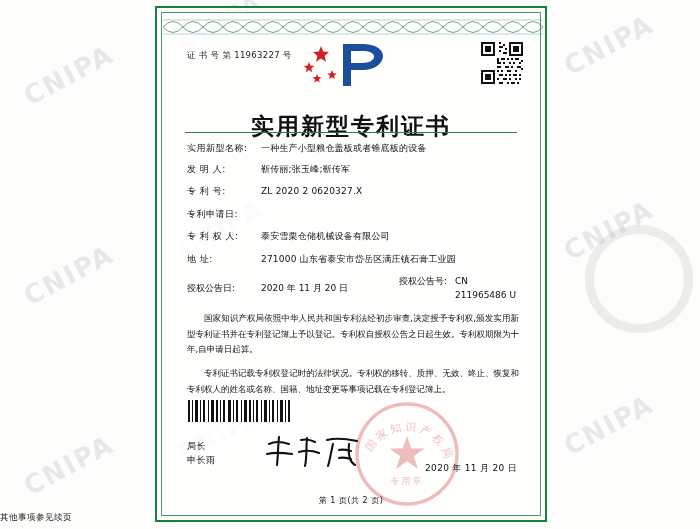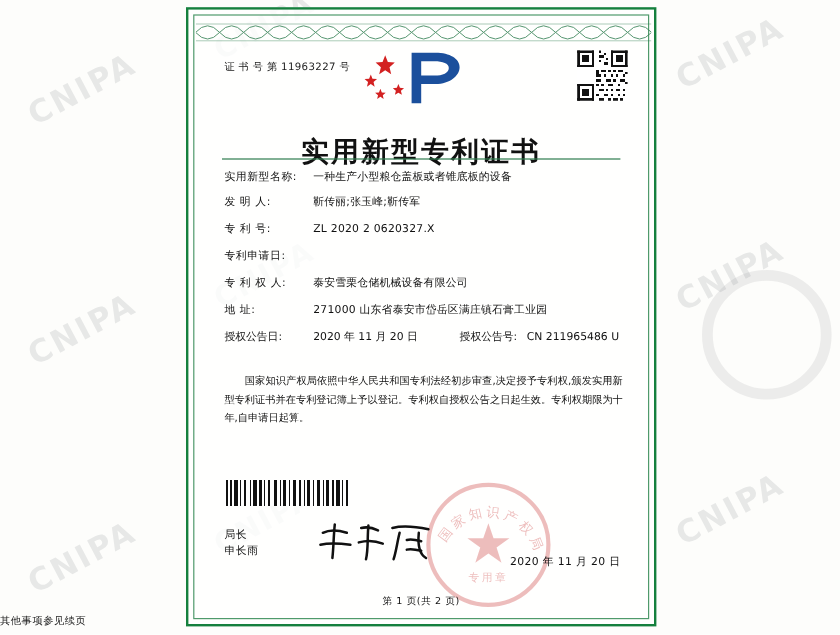--- a/index.html
+++ b/index.html
@@ -155,20 +155,21 @@
     flex: 1 1 auto;
     letter-spacing: 0.2px;
     word-break: break-all;
   }
   .row.tight { margin-bottom: 7px; }
 
   .two-col {
     display: flex;
     align-items: center;
     margin-bottom: 17px;
+    gap: 16px;
   }
   .two-col .c1 { display:flex; flex: 0 0 196px; }
   .two-col .c2 { display:flex; flex: 1 1 auto; }
   .two-col .lbl2 { width: 74px; flex: 0 0 74px; white-space: nowrap; }
   .two-col .lbl3 { width: 56px; flex: 0 0 56px; white-space: nowrap; }
 
   
   .body-text {
     position: absolute;
     left: 30px;
@@ -394,20 +395,21 @@
         </div>
         <div class="c2">
           <div class="lbl3">授权公告号:</div>
           <div class="val">CN 211965486 U</div>
         </div>
       </div>
     </div>
 
     <div class="body-text">
       <p>国家知识产权局依照中华人民共和国专利法经初步审查,决定授予专利权,颁发实用新型专利证书并在专利登记簿上予以登记。专利权自授权公告之日起生效。专利权期限为十年,自申请日起算。</p>
+      <p>专利证书记载专利权登记时的法律状况。专利权的移转、质押、无效、终止、恢复和专利权人的姓名或名称、国籍、地址变更等事项记载在专利登记簿上。</p>
     </div>
 
     <div class="barcode">
       <svg width="104" height="22" viewBox="0 0 104 22" xmlns="http://www.w3.org/2000/svg" shape-rendering="crispEdges">
         <rect width="104" height="22" fill="#fff"></rect>
         <g fill="#111">
           <rect x="1" y="0" width="2" height="22"></rect>
             <rect x="5" y="0" width="1" height="22"></rect>
           <rect x="8" y="0" width="3" height="22"></rect>
             <rect x="13" y="0" width="1" height="22"></rect>

